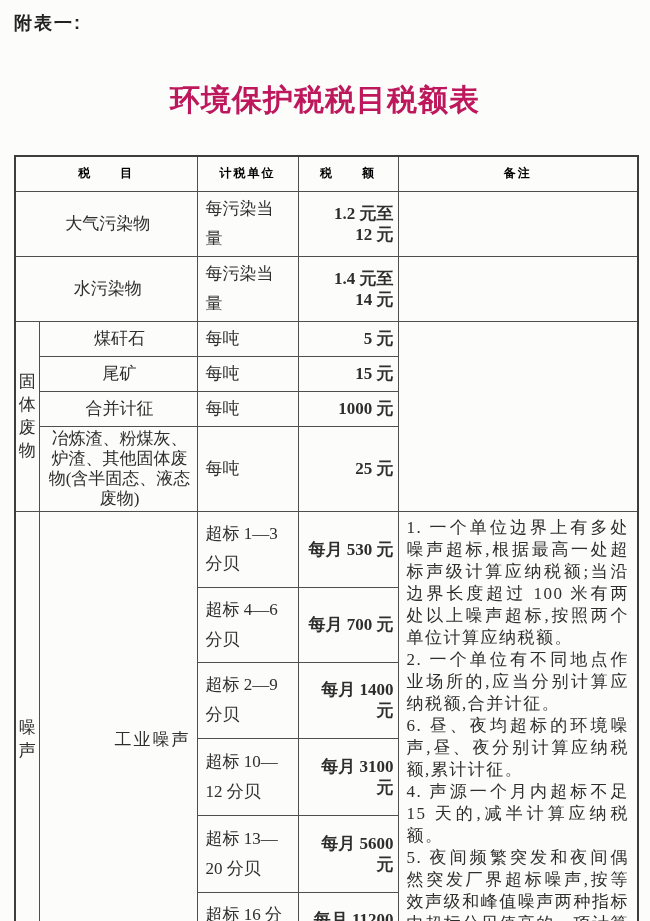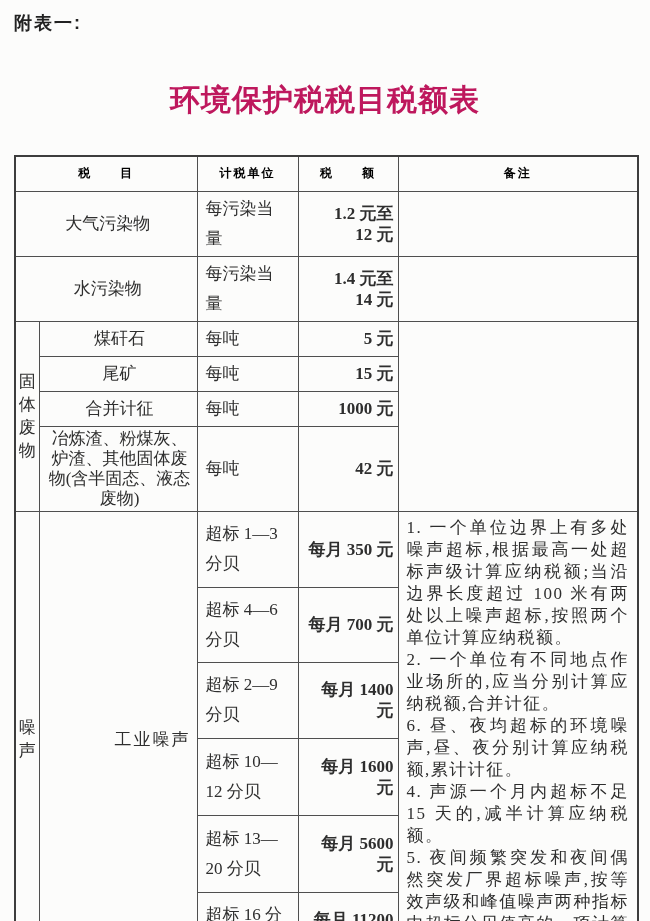--- a/index.html
+++ b/index.html
@@ -110,29 +110,29 @@
       <td class="amount">15 元</td>
     </tr>
     <tr style="height:27px">
       <td class="item">合并计征</td>
       <td class="unit">每吨</td>
       <td class="amount">1000 元</td>
     </tr>
     <tr style="height:85px">
       <td class="item">冶炼渣、粉煤灰、炉渣、其他固体废物(含半固态、液态废物)</td>
       <td class="unit">每吨</td>
-      <td class="amount">42 元</td>
+      <td class="amount">25 元</td>
     </tr>
 
     <tr style="height:76px">
       <td rowspan="6" class="vlabel">噪声</td>
       <td rowspan="6" class="sublabel">工业噪声</td>
       <td class="unit">超标 1—3
 分贝</td>
-      <td class="amount">每月 350 元</td>
+      <td class="amount">每月 530 元</td>
       <td rowspan="6" class="remarks">
         <p>1. 一个单位边界上有多处噪声超标,根据最高一处超标声级计算应纳税额;当沿边界长度超过 100 米有两处以上噪声超标,按照两个单位计算应纳税额。</p>
         <p>2. 一个单位有不同地点作业场所的,应当分别计算应纳税额,合并计征。</p>
         <p>6. 昼、夜均超标的环境噪声,昼、夜分别计算应纳税额,累计计征。</p>
         <p>4. 声源一个月内超标不足 15 天的,减半计算应纳税额。</p>
         <p>5. 夜间频繁突发和夜间偶然突发厂界超标噪声,按等效声级和峰值噪声两种指标中超标分贝值高的一项计算应纳税额。</p>
       </td>
     </tr>
     <tr style="height:75px">
       <td class="unit">超标 4—6
@@ -141,21 +141,21 @@
     </tr>
     <tr style="height:76px">
       <td class="unit">超标 2—9
 分贝</td>
       <td class="amount">每月 1400
 元</td>
     </tr>
     <tr style="height:77px">
       <td class="unit">超标 10—
 12 分贝</td>
-      <td class="amount">每月 1600
+      <td class="amount">每月 3100
 元</td>
     </tr>
     <tr style="height:77px">
       <td class="unit">超标 13—
 20 分贝</td>
       <td class="amount">每月 5600
 元</td>
     </tr>
     <tr style="height:76px">
       <td class="unit">超标 16 分

